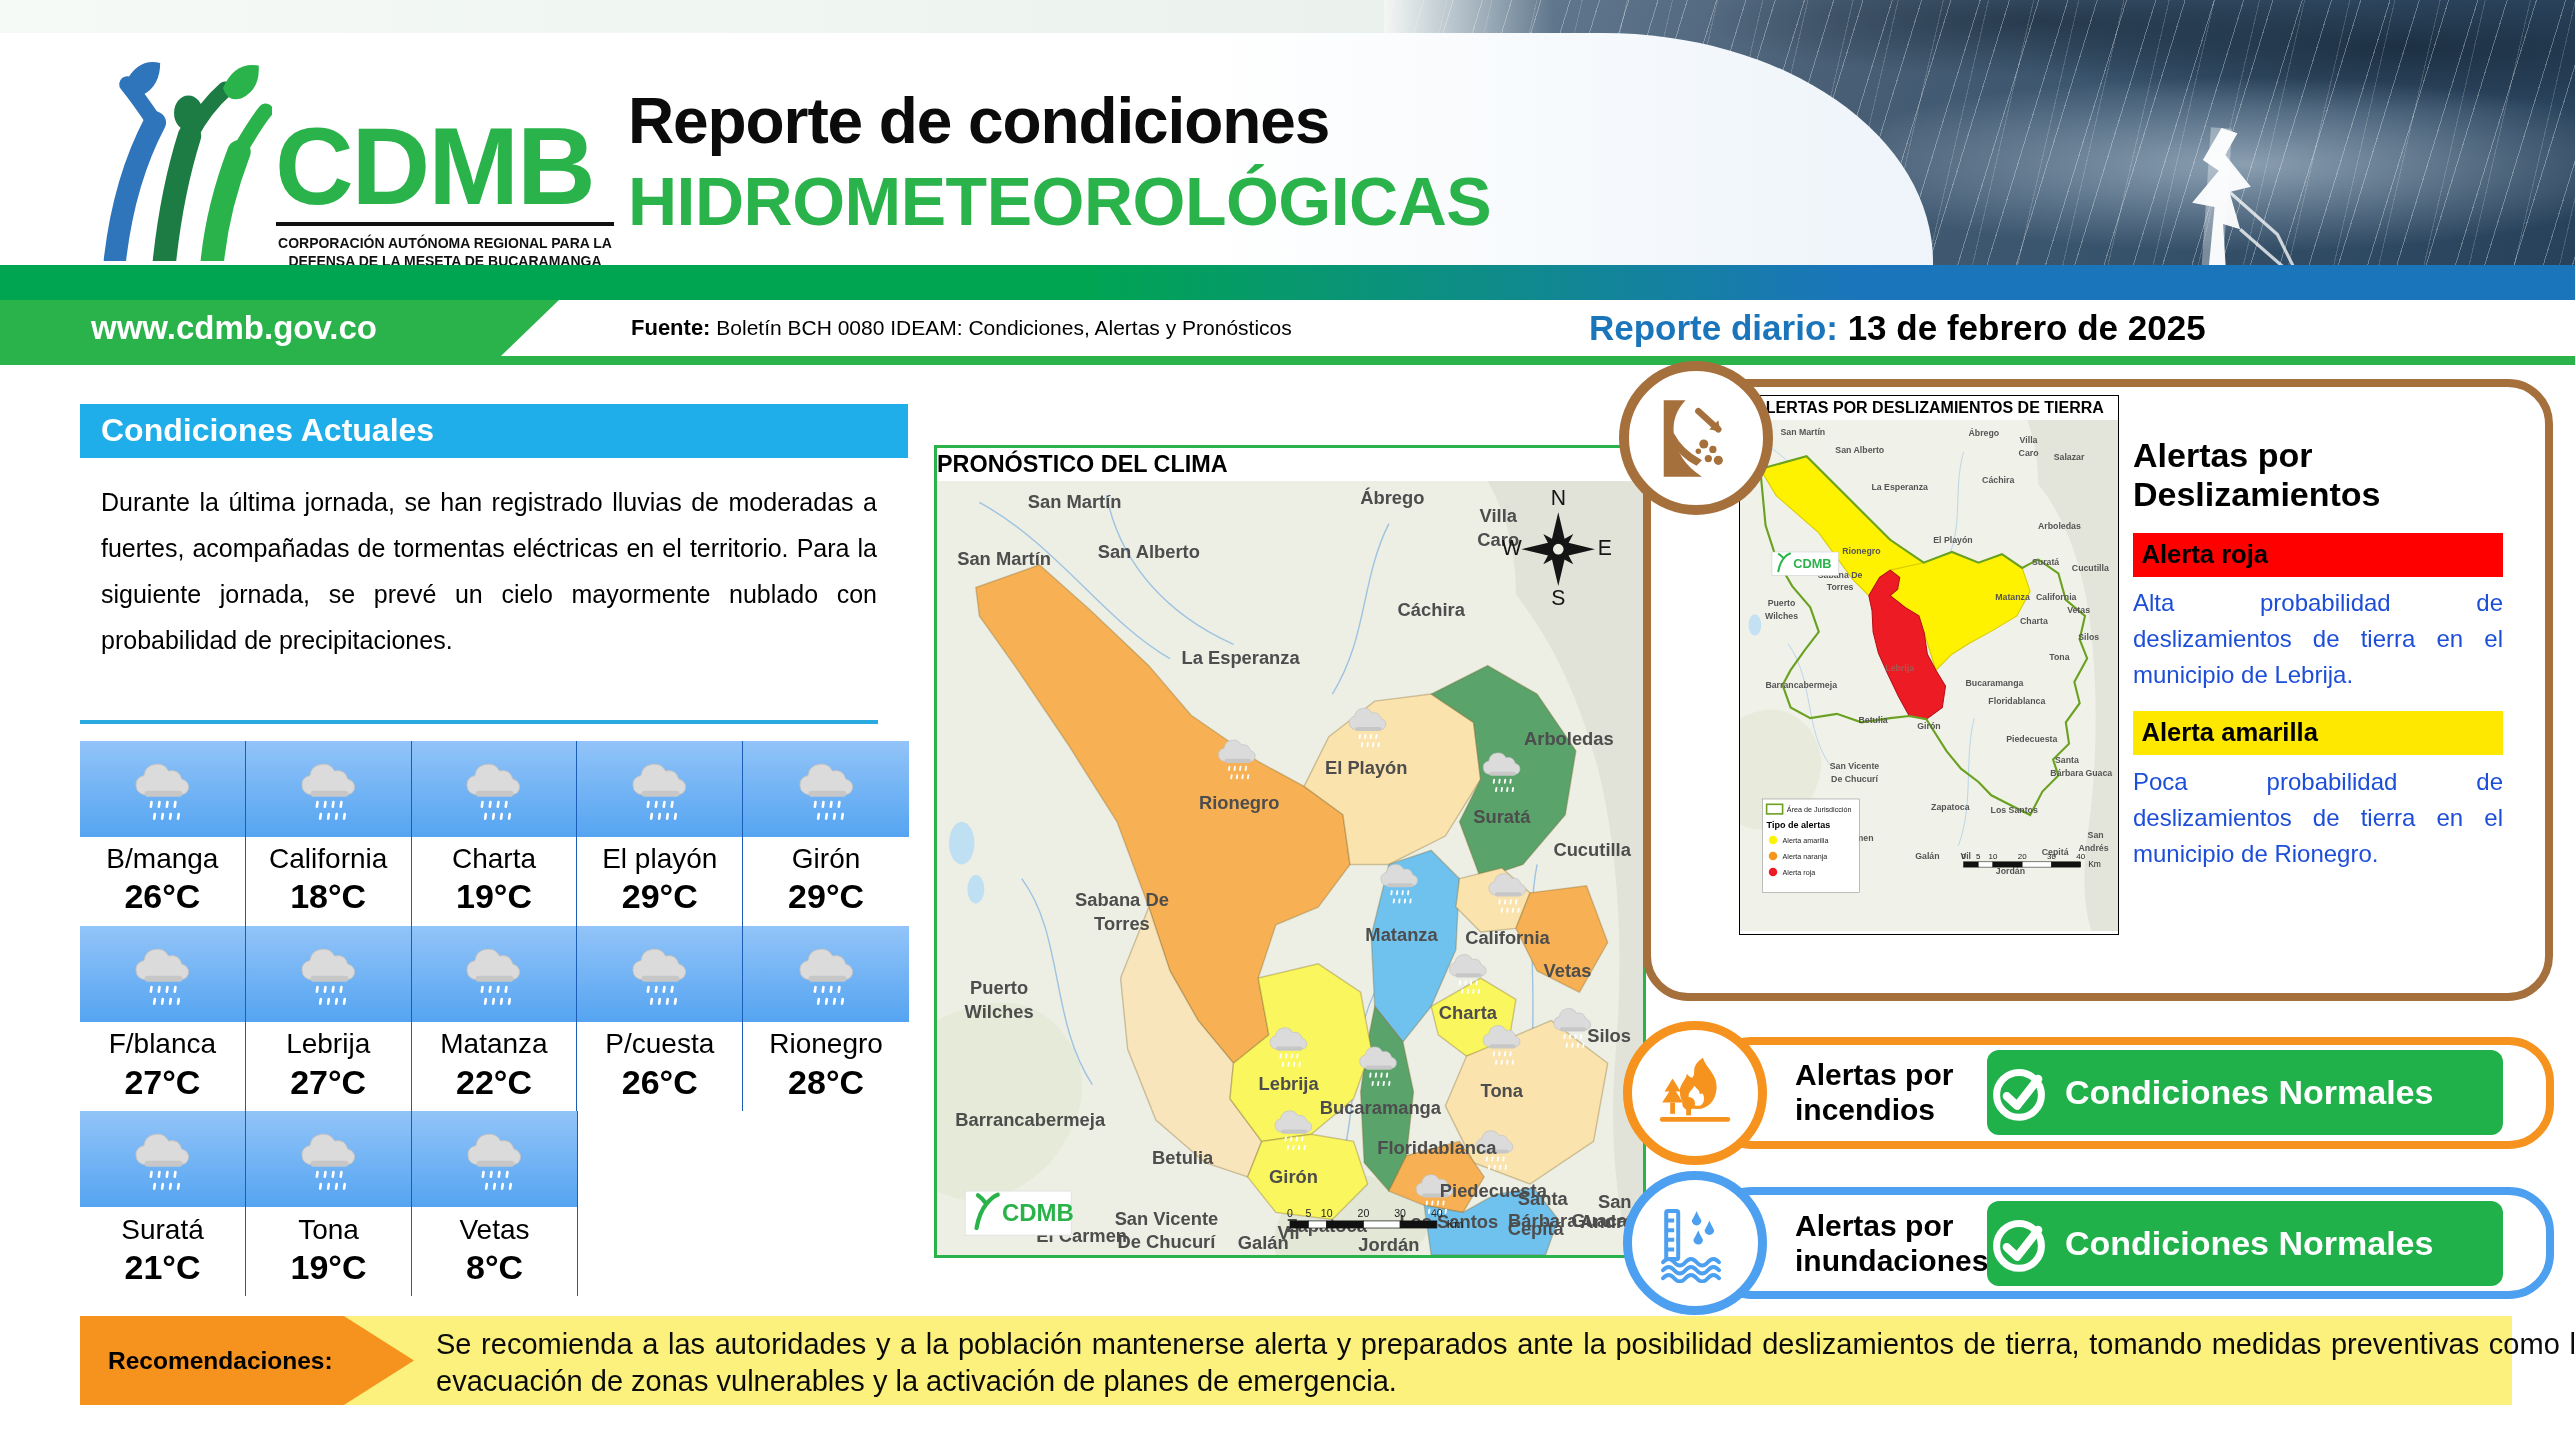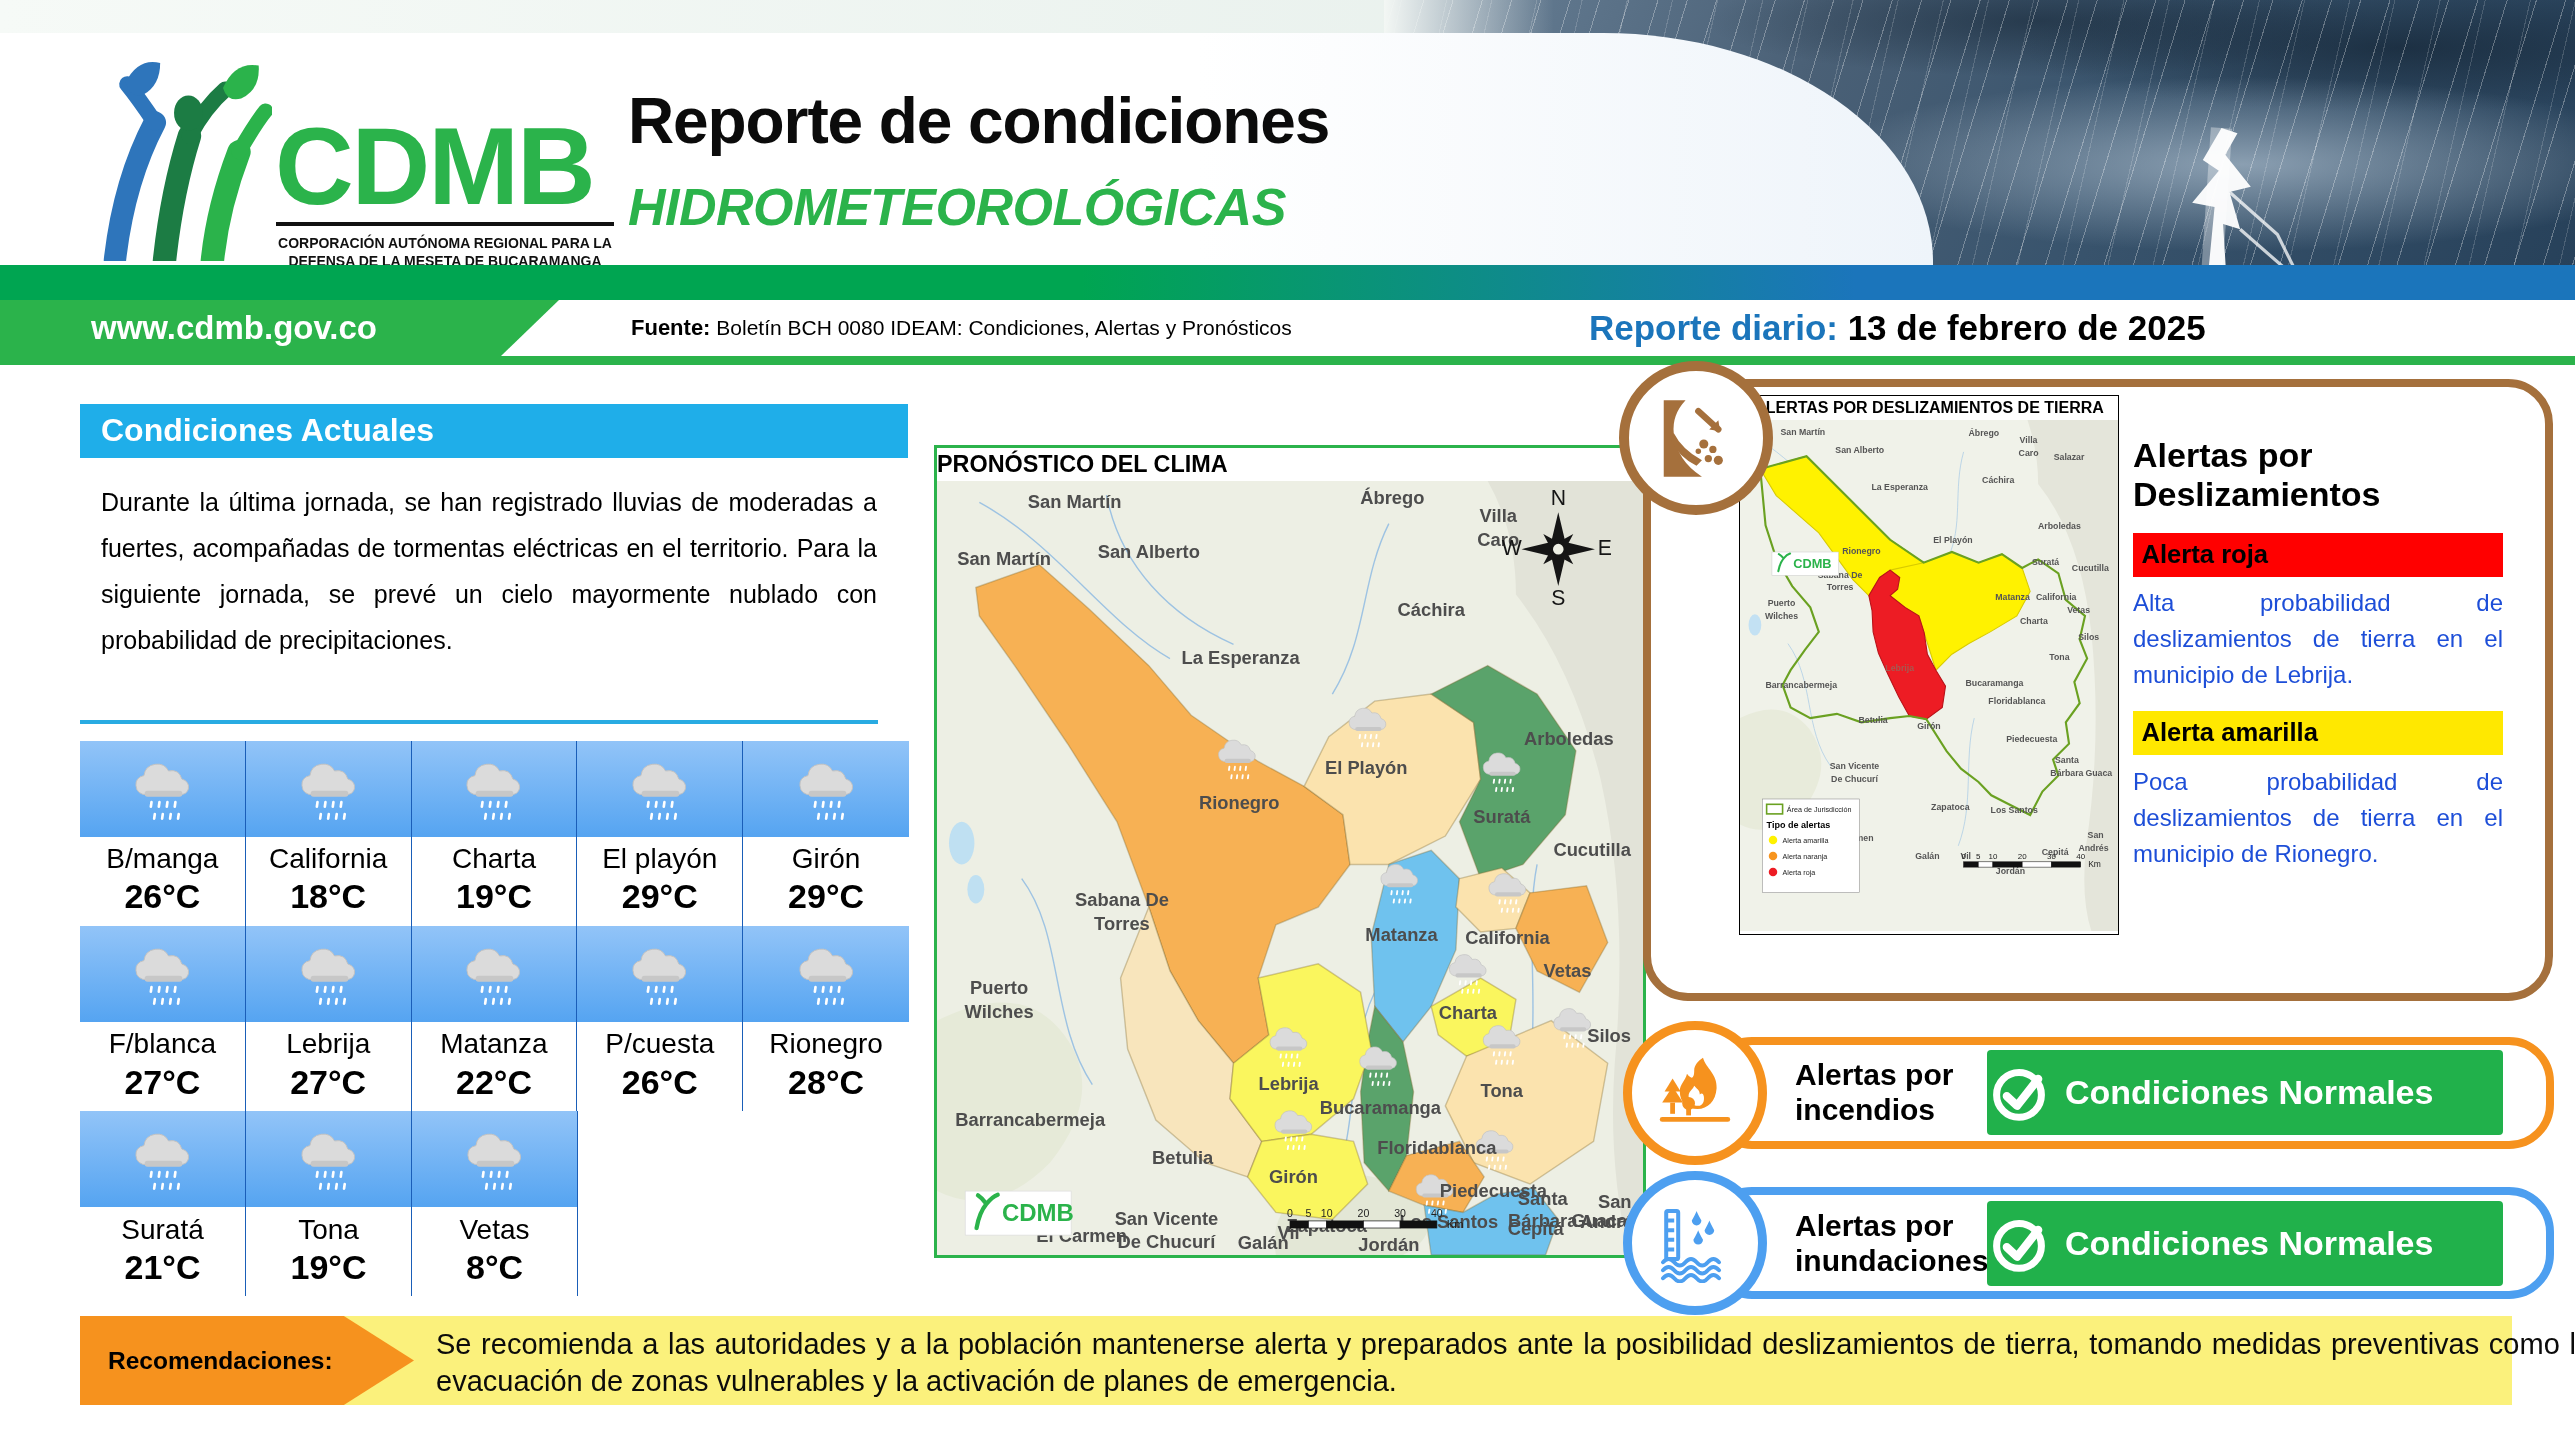--- a/index.html
+++ b/index.html
@@ -27,21 +27,21 @@
   .lightning{position:absolute;right:176px;top:64px;}
   .white-panel{position:absolute;left:0;top:33px;width:1933px;height:232px;
     background:linear-gradient(90deg,#ffffff 62%,#eef4fa);border-top-right-radius:330px 229px;}
   .logo{position:absolute;left:75px;top:10.6px;width:655px;height:213px;}
   .logo-figures{position:absolute;left:0;top:4.3px;}
   .logo-acronym{position:absolute;left:200px;top:59px;font-size:109px;font-weight:bold;color:var(--green);letter-spacing:-2.1px;}
   .logo-rule{position:absolute;left:201px;top:178px;width:338px;height:4.8px;background:#111;}
   .logo-org{position:absolute;left:201px;top:190px;width:338px;text-align:center;font-size:14px;font-weight:bold;color:#111;line-height:1.35;}
   .main-title{position:absolute;left:628px;top:51px;}
   .main-title .t1{font-size:64px;font-weight:bold;color:#0b0b0b;letter-spacing:-1.1px;}
-  .main-title .t2{font-size:52px;font-weight:bold;color:var(--green);letter-spacing:-0.5px;margin-top:19px;font-style:italic;}
+  .main-title .t2{font-size:68px;font-weight:bold;color:var(--green);letter-spacing:-0.5px;margin-top:4px;}
   .gradient-bar{position:absolute;left:0;top:265px;width:100%;height:35px;
     background:linear-gradient(90deg,#00A551 0%,#00A551 42%,#1B75BB 72%,#1B75BB 100%);}
   .source-bar{position:absolute;left:0;top:300px;width:100%;height:56px;background:#fff;}
   .green-tab{position:absolute;left:0;top:0;width:559px;height:56px;background:var(--green);
     clip-path:polygon(0 0,559px 0,501px 100%,0 100%);color:#fff;font-size:33px;font-weight:bold;
     line-height:55px;padding-left:91px;}
   .fuente{position:absolute;left:631px;top:0;height:56px;line-height:56px;font-size:21px;color:#000;}
   .fuente b{font-size:22px;}
   .report-date{position:absolute;left:1589px;top:0;height:56px;line-height:56px;font-size:35px;font-weight:bold;color:#000;}
   .report-date .rd{color:var(--blue);}
@@ -87,21 +87,21 @@
   .status-frame{position:absolute;width:847px;height:112px;border-radius:45px;background:#fff;}
   .status-frame.fire{left:1707px;top:1037px;border:8.5px solid var(--orange);}
   .status-frame.flood{left:1707px;top:1187px;border:8.5px solid var(--flood-blue);}
   .status-circle{position:absolute;width:144px;height:144px;border-radius:50%;background:#fff;z-index:4;
     display:flex;align-items:center;justify-content:center;}
   .status-circle.fire{left:1623px;top:1021px;border:9.6px solid var(--orange);}
   .status-circle.flood{left:1623px;top:1171px;border:9.6px solid var(--flood-blue);}
   .status-label{position:absolute;left:1795px;width:192px;font-size:30px;font-weight:bold;color:#000;line-height:1.18;}
   .status-label.fire{top:1057px;}
   .status-label.flood{top:1208px;}
-  .status-pill{position:absolute;left:1987px;width:516px;height:85px;border-radius:4px;background:var(--status-green);
+  .status-pill{position:absolute;left:1987px;width:516px;height:85px;border-radius:12px;background:var(--status-green);
     display:flex;align-items:center;z-index:3;}
   .status-pill.fire{top:1050px;}
   .status-pill.flood{top:1201px;}
   .status-pill .txt{color:#fff;font-size:34px;font-weight:bold;margin-left:14px;}
 
   
   .reco-yellow{position:absolute;left:341px;top:1316px;width:2171px;height:89px;background:#FBF17C;}
   .reco-text{position:absolute;left:95px;top:9.6px;width:2156px;font-size:29px;color:#0b0b0b;line-height:1.28;text-align:justify;}
   .reco-arrow{position:absolute;left:80px;top:1316px;width:334px;height:89px;background:var(--orange);
     clip-path:polygon(0 0,79% 0,100% 50%,79% 100%,0 100%);display:flex;align-items:center;z-index:2;}

